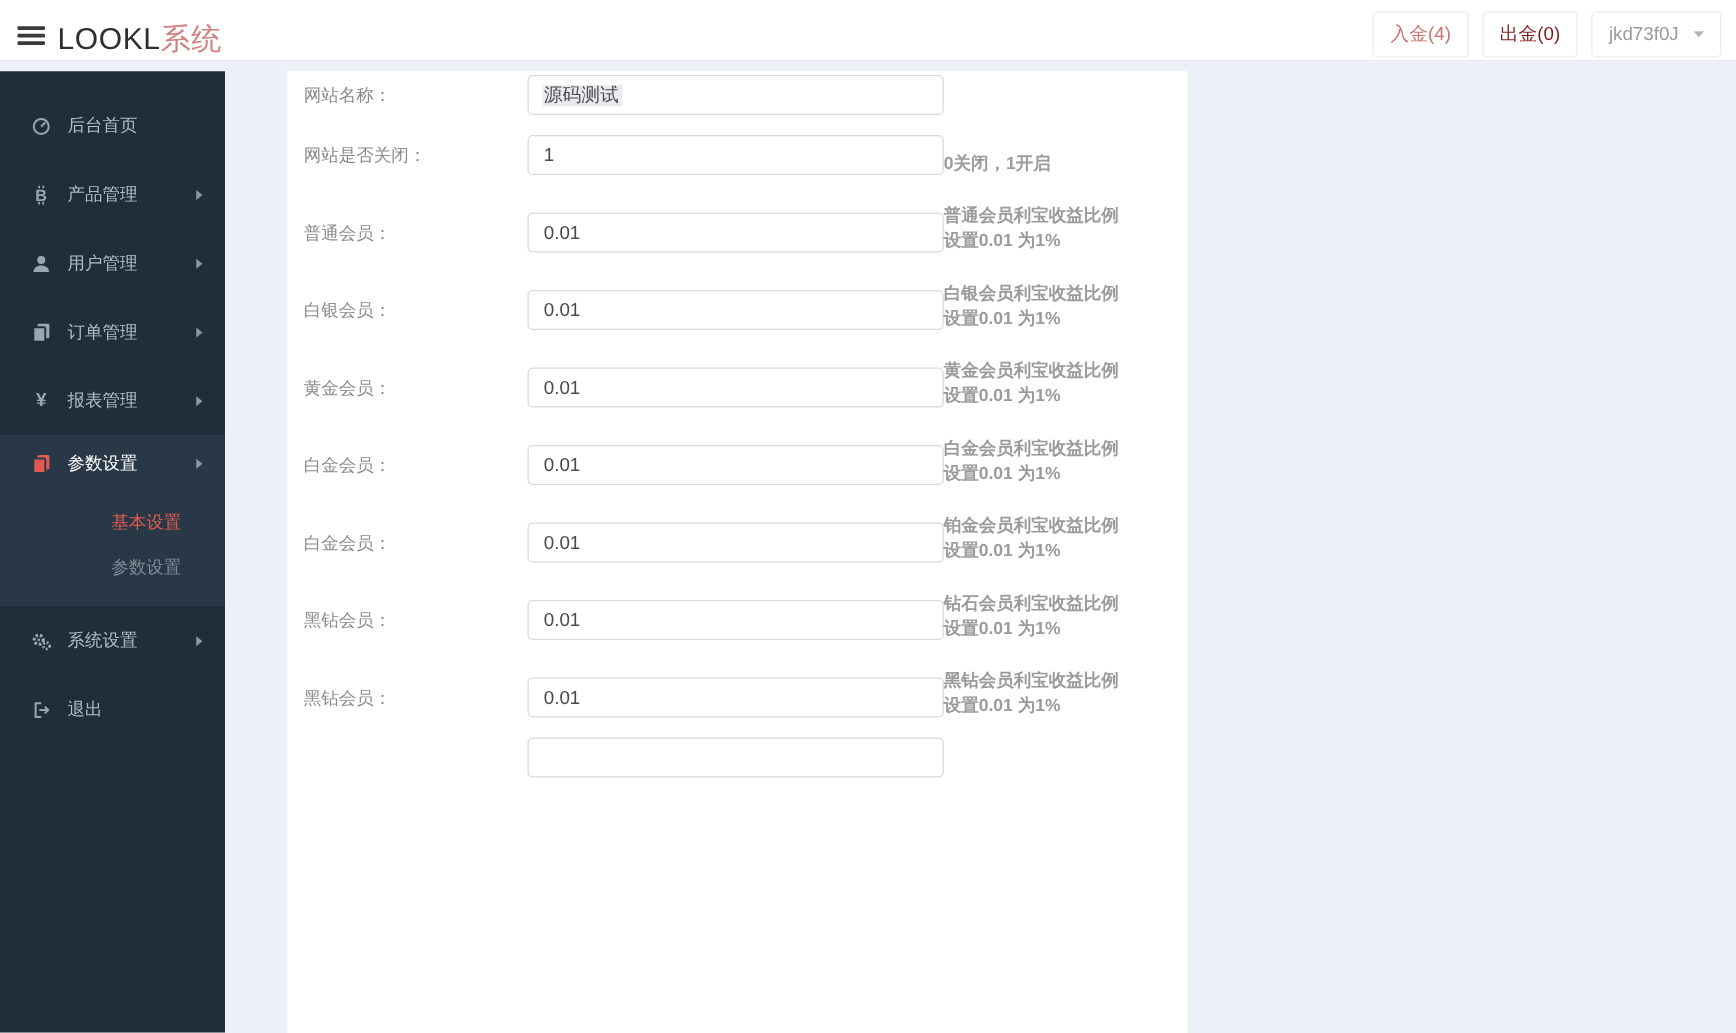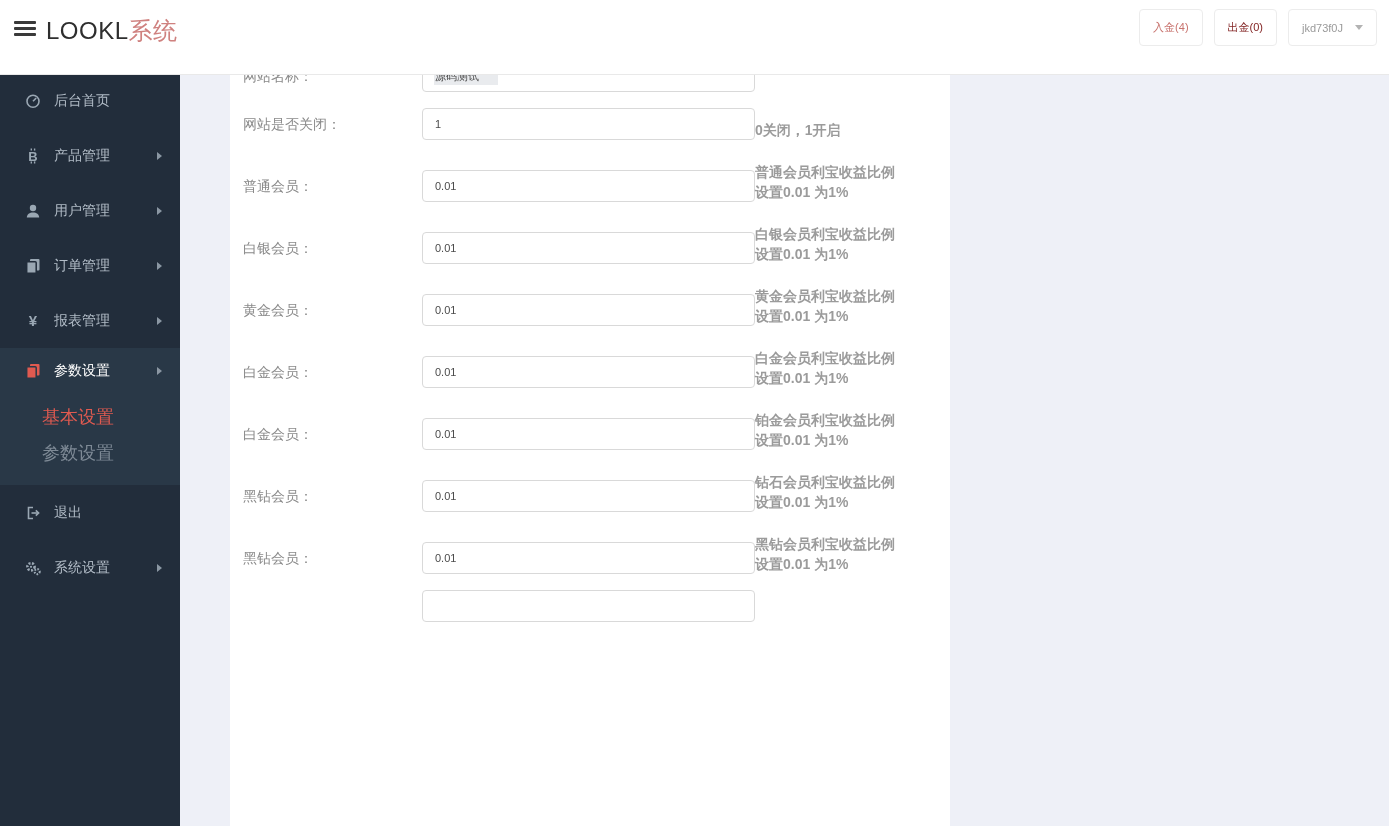--- a/index.html
+++ b/index.html
@@ -4,62 +4,62 @@
 <style>
   * { box-sizing: border-box; }
   html,body { margin:0; padding:0; }
   body {
     width:1389px; height:826px; overflow:hidden;
     background:#eef0f7;
     font-family:"Liberation Sans","DejaVu Sans",sans-serif;
   }
 
   
-  .header { position:absolute; top:0; left:0; right:0; height:75px; background:#fff;
+  .header { position:absolute; top:0; left:0; right:0; height:49px; background:#fff;
             border-bottom:1px solid #e9e9e9; z-index:10; }
   .hamburger { position:absolute; left:14px; top:17px; width:22px; height:23px;
                display:flex; flex-direction:column; justify-content:center; gap:3px; cursor:pointer; }
   .hamburger span { display:block; height:3px; background:#3a3a3a; border-radius:1px; }
   .logo { position:absolute; left:46px; top:15px; font-size:24px; color:#2e2e2e; letter-spacing:.5px; }
   .logo .accent { color:#cf817f; }
   .header-right { position:absolute; right:12px; top:9px; display:flex; gap:11px; }
   .hbtn { height:37px; padding:0 13px; background:#fff; border:1px solid #ececec;
-          border-radius:4px; font-size:11px; display:flex; align-items:center; cursor:pointer; }
+          border-radius:4px; font-size:15px; display:flex; align-items:center; cursor:pointer; }
   .hbtn.deposit  { color:#c8736e; }
   .hbtn.withdraw { color:#7f1d1d; }
   .hbtn.user     { color:#9a9a9a; gap:12px; }
   .caret { width:0; height:0; border-left:4px solid transparent; border-right:4px solid transparent;
            border-top:5px solid #b3b3b3; }
 
   
   .sidebar { position:absolute; top:57px; left:0; bottom:0; width:180px; background:#222d3b; }
   .nav { list-style:none; margin:0; padding:16px 0 0 0; }
   .nav-item { position:relative; height:55px; display:flex; align-items:center;
               padding-left:23px; color:#b2bcc7; font-size:14px; cursor:pointer; --icon-bg:#222d3b; }
   .nav-item .icon { width:20px; display:flex; justify-content:center; align-items:center; color:#9aa7b3; }
   .nav-item .label { margin-left:11px; }
   .nav-arrow { position:absolute; right:18px; top:50%; margin-top:-4px; width:0; height:0;
                border-top:4px solid transparent; border-bottom:4px solid transparent;
                border-left:5px solid #8b97a3; }
   .active-block { background:#293847; }
   .active-block .nav-item.parent { height:45px; color:#fff; --icon-bg:#293847; }
   .active-block .parent .icon { color:#e05a50; }
   .submenu { list-style:none; margin:0; padding:6px 0 14px 0; }
-  .submenu li { height:36px; line-height:36px; padding-left:42px; font-size:18px;
-                color:#7e8a96; cursor:pointer; }
+  .submenu li { height:36px; line-height:36px; padding-left:42px; font-size:14px;
+                color:#7e8a96; cursor:pointer;margin-left:47px; }
   .submenu li.active { color:#e05a50; }
 
   
   .main { position:absolute; left:180px; top:57px; right:0; bottom:0; background:#eef0f7; }
   .card { position:absolute; left:50px; top:0; bottom:-10px; width:720px;
           background:#fff; padding-top:3px; }
   .form-row { display:flex; align-items:flex-end; margin-bottom:16px; padding-left:13px; }
   .form-label { flex:none; width:179px; line-height:32px; font-size:14px; color:#8a8a8a; }
   .form-input { flex:none; width:333px; height:32px; border:1px solid #d9d9d9; border-radius:4px;
-                padding:0 12px; font-size:11px; color:#4a4a4a; outline:none; background:#fff;
+                padding:0 12px; font-size:15px; color:#4a4a4a; outline:none; background:#fff;
                 font-family:inherit; }
   .form-input.highlight { background-image:linear-gradient(#e9ebee,#e9ebee);
                 background-repeat:no-repeat; background-position:11px 7px; background-size:64px 17px; }
   textarea.form-input { height:214px; padding-top:8px; line-height:20px; resize:both; }
   .form-hint { width:148px; padding-top:6px; line-height:20px;
                font-size:14px; color:#9b9b9b;font-weight:bold; }
 </style>
 </head>
 <body>
 
@@ -146,39 +146,39 @@
     </div>
     <ul class="submenu">
       <li class="active">基本设置</li>
       <li>参数设置</li>
     </ul>
   </div>
 
   <ul class="nav" style="padding-top:0;">
     <li class="nav-item">
       <span class="icon">
+        <svg width="16" height="16" viewBox="0 0 16 16" fill="none" stroke="currentColor">
+          <circle cx="6" cy="6.8" r="3.6" stroke-width="2.6" stroke-dasharray="2 1.5"></circle>
+          <circle cx="6" cy="6.8" r="1.1" fill="currentColor" stroke="none"></circle>
+          <circle cx="12.2" cy="11.6" r="2.5" stroke-width="2.1" stroke-dasharray="1.6 1.3"></circle>
+        </svg>
+      </span>
+      <span class="label">系统设置</span>
+      <span class="nav-arrow"></span>
+    </li>
+    <li class="nav-item">
+      <span class="icon">
         <svg width="16" height="16" viewBox="0 0 16 16" fill="none" stroke="currentColor" stroke-width="1.6">
           <path d="M8 2.5H3.5v11H8"></path>
           <line x1="6.5" y1="8" x2="13.3" y2="8"></line>
           <path d="M10.8 5.4L13.6 8l-2.8 2.6"></path>
         </svg>
       </span>
       <span class="label">退出</span>
     </li>
-    <li class="nav-item">
-      <span class="icon">
-        <svg width="16" height="16" viewBox="0 0 16 16" fill="none" stroke="currentColor">
-          <circle cx="6" cy="6.8" r="3.6" stroke-width="2.6" stroke-dasharray="2 1.5"></circle>
-          <circle cx="6" cy="6.8" r="1.1" fill="currentColor" stroke="none"></circle>
-          <circle cx="12.2" cy="11.6" r="2.5" stroke-width="2.1" stroke-dasharray="1.6 1.3"></circle>
-        </svg>
-      </span>
-      <span class="label">系统设置</span>
-      <span class="nav-arrow"></span>
-    </li>
   </ul>
 </div>
 
 <div class="main">
   <div class="card">
 
     <div class="form-row">
       <div class="form-label">网站名称：</div>
       <input class="form-input highlight" value="源码测试" style="">
       <div class="form-hint"></div>

